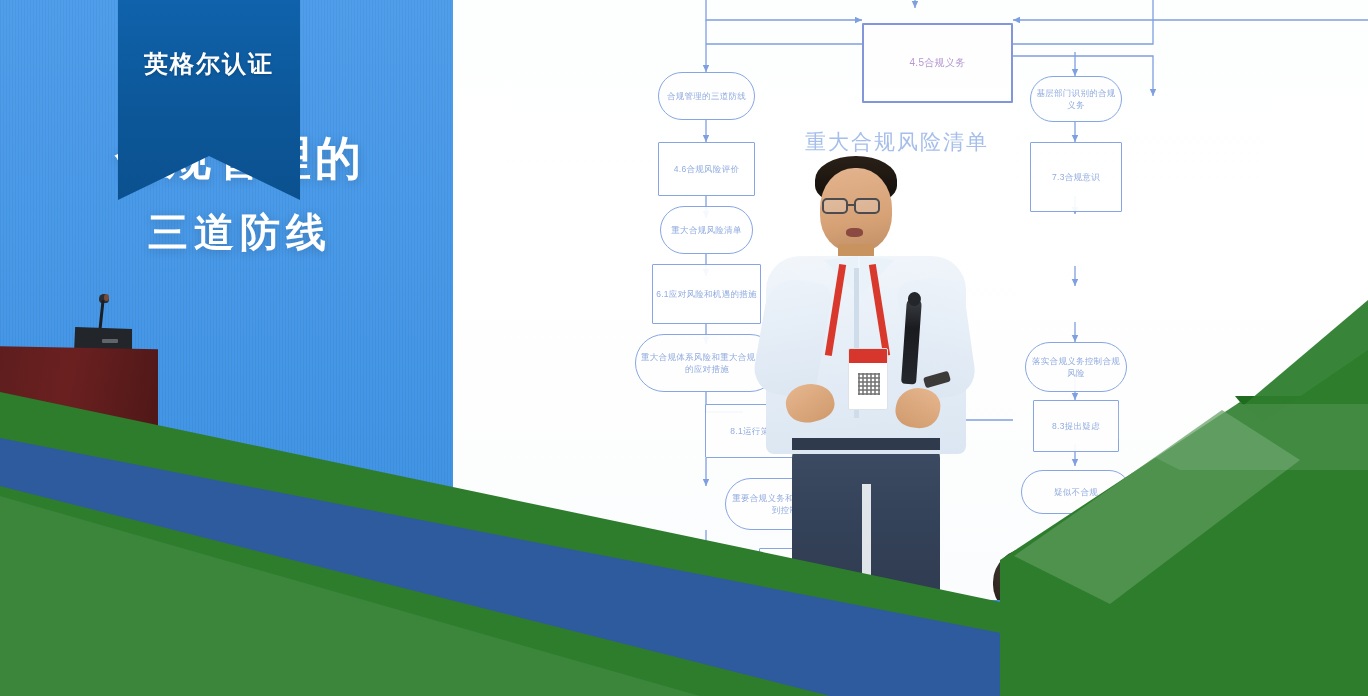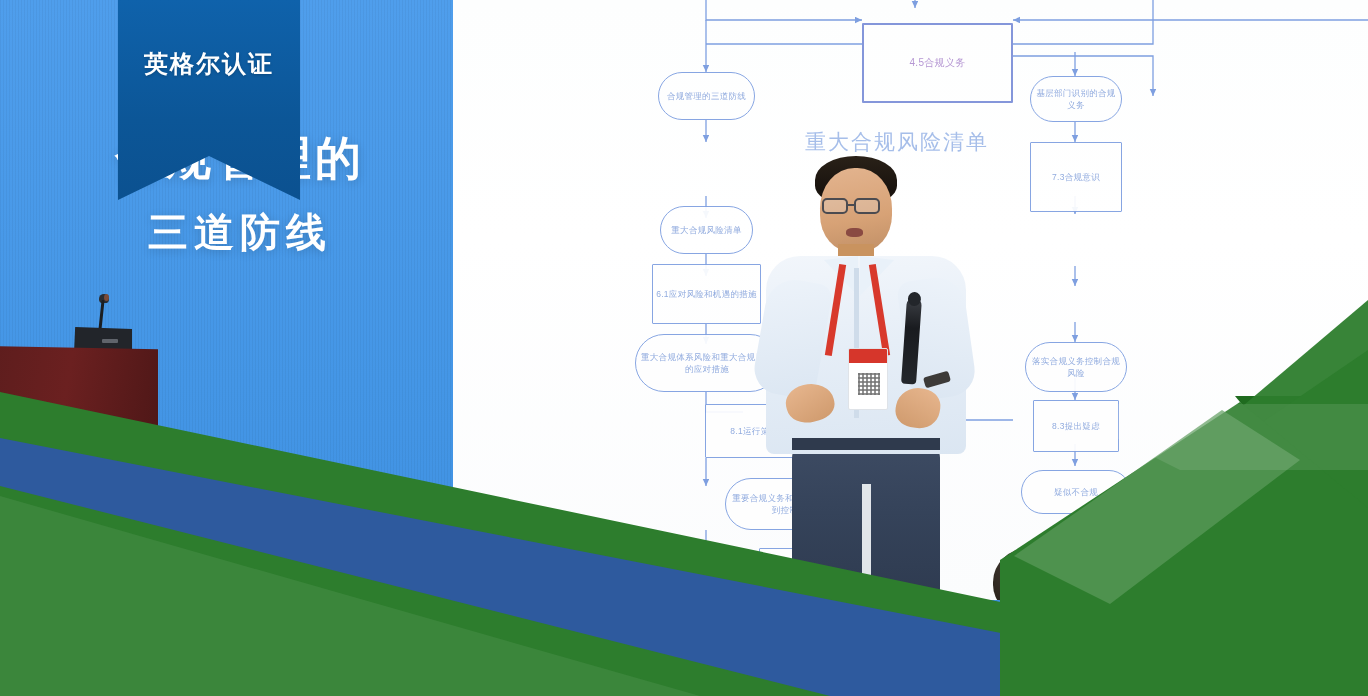--- a/index.html
+++ b/index.html
@@ -280,20 +280,21 @@
           <path d="M622 522 L622 548" marker-end="url(#ar)"></path>
 
           <path d="M505 420 L560 420"></path>
         </g>
       </svg>
 
       <div class="node rect strong" style="left:409px; top:8px; width:151px; height:80px;margin-top:15px;">4.5合规义务</div>
 
       <div class="node pill" style="left:205px; top:72px; width:97px; height:48px;">合规管理的三道防线</div>
 
+      <div class="node rect" style="left:205px; top:142px; width:97px; height:54px;">4.6合规风险评价</div>
 
       <div class="node pill" style="left:207px; top:206px; width:93px; height:48px;">重大合规风险清单</div>
 
       <div class="node rect" style="left:199px; top:264px; width:109px; height:60px;">6.1应对风险和机遇的措施</div>
 
       <div class="node pill" style="left:182px; top:334px; width:144px; height:58px;">重大合规体系风险和重大合规风险的应对措施</div>
 
       <div class="node rect" style="left:252px; top:404px; width:125px; height:54px;">8.1运行策划和控制</div>
 
       <div class="node pill" style="left:272px; top:478px; width:120px; height:52px;">重要合规义务和合规风险得到控制</div>

